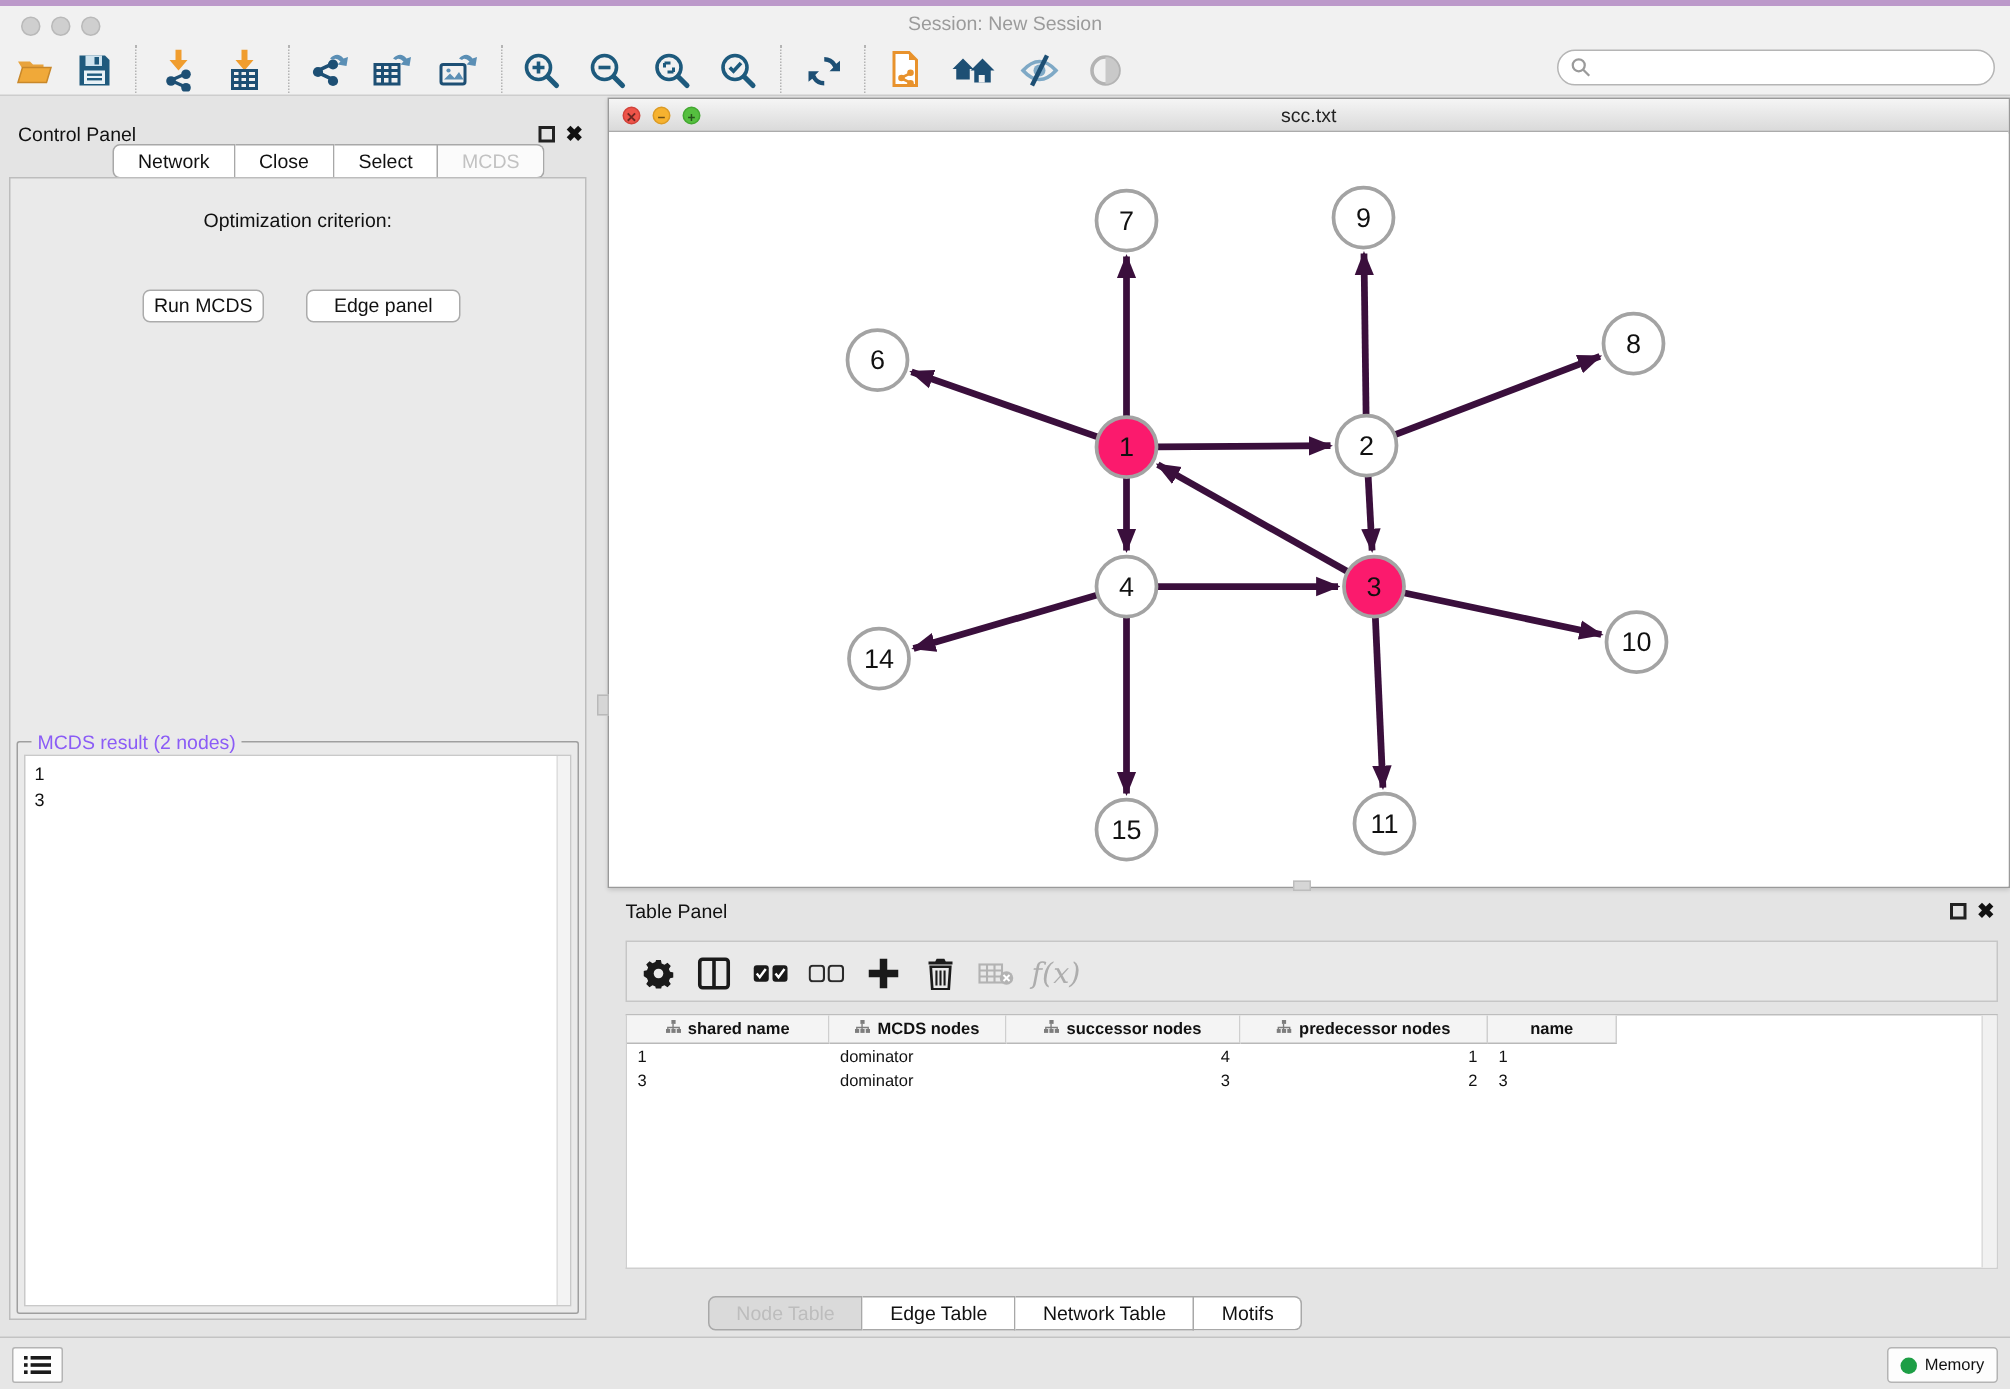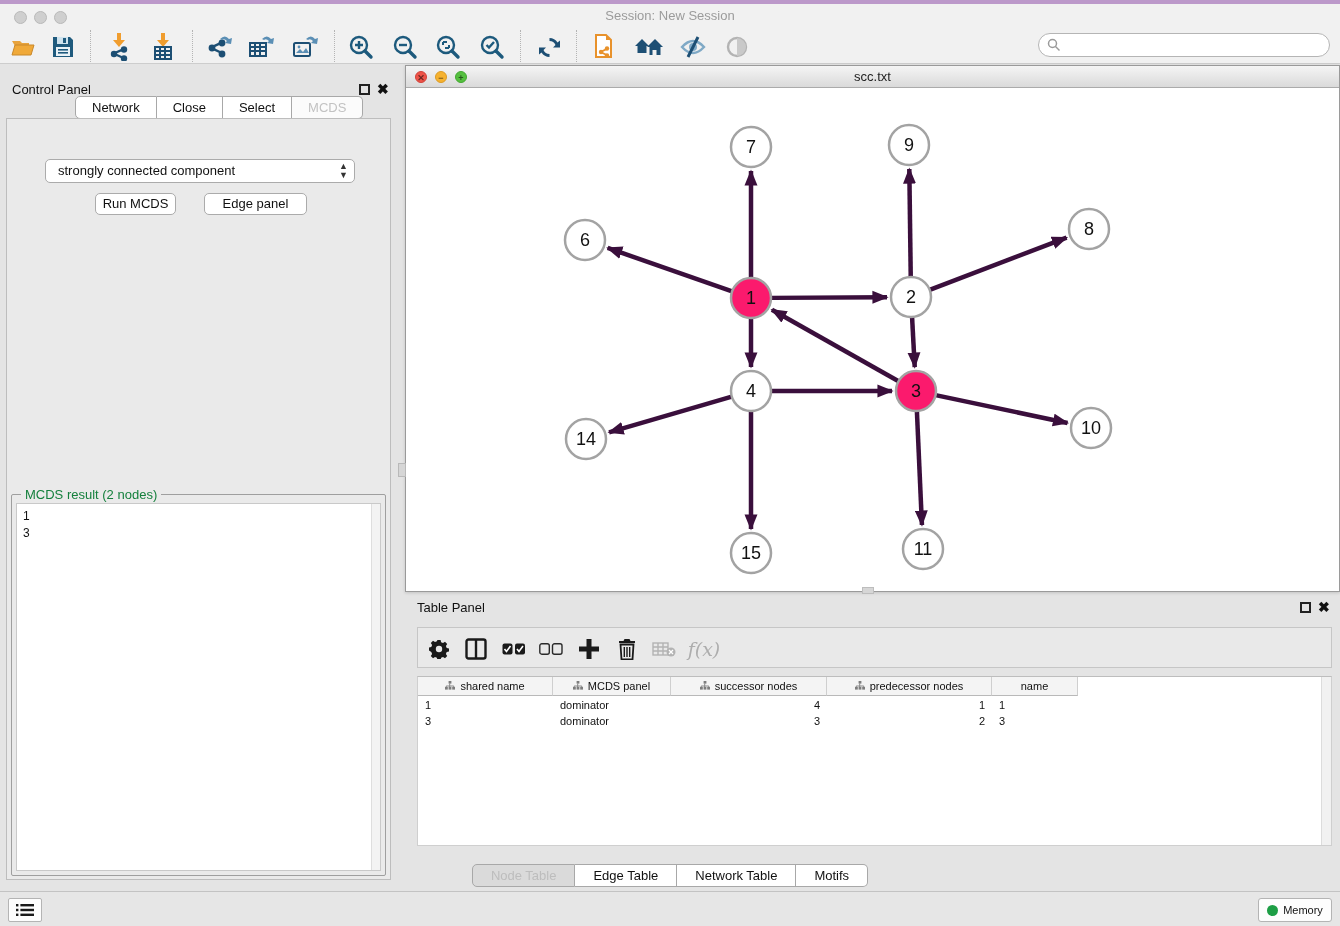--- a/index.html
+++ b/index.html
@@ -29,21 +29,21 @@
   .seg:last-child { border-radius:0 5px 5px 0; }
   .seg.selected-top { color:#c2c2c2; background:#fbfbfb; }
 
   .cp-body { position:absolute; left:6px; top:118px; width:385px; height:762px; background:#eaeaea; border:1px solid #bdbdbd; }
   .opt-label { position:absolute; left:0; top:20px; width:100%; text-align:center; font-size:13px; color:#111; }
   .opt-select { position:absolute; left:38px; top:40px; width:310px; height:24px; background:#fff; border:1px solid #ababab; border-radius:5px; font-size:13px; color:#111; line-height:22px; padding-left:12px; }
   .opt-select .chev { position:absolute; right:6px; top:2px; font-size:9px; color:#333; line-height:9px; text-align:center; }
   .cp-btn { position:absolute; top:74px; height:22px; background:#fff; border:1px solid #ababab; border-radius:5px; font-size:13px; color:#111; text-align:center; line-height:20px; }
 
   .result-group { position:absolute; left:4px; top:375px; width:375px; height:382px; border:1px solid #9f9f9f; border-radius:2px; }
-  .result-title { position:absolute; left:9px; top:-8px; background:#eaeaea; padding:0 4px; font-size:13px; color:#15803d; }
+  .result-title { position:absolute; left:9px; top:-8px; background:#eaeaea; padding:0 4px; font-size:13px; color:#8b5cf6; }
   .result-text { position:absolute; left:4px; top:8px; width:365px; height:368px; background:#fff; border:1px solid #c9c9c9; font-size:12px; color:#111; padding:4px 6px; white-space:pre; line-height:17px; }
   .result-scroll { position:absolute; right:5px; top:9px; width:9px; height:366px; background:#f3f3f3; border-left:1px solid #dedede; }
 
   
   .net-win { position:absolute; left:405px; top:65px; width:935px; height:527px; background:#fff; border:1px solid #9a9a9a; box-shadow:0 1px 3px rgba(0,0,0,.15); }
   .net-titlebar { position:absolute; left:0; top:0; width:100%; height:22px; background:linear-gradient(#f5f5f5,#dadada); border-bottom:1px solid #ababab; }
   .net-title { position:absolute; width:100%; text-align:center; font-size:13px; color:#222; line-height:22px; }
   .mac-dot { position:absolute; top:5px; width:12px; height:12px; border-radius:50%; font-size:9px; font-weight:bold; text-align:center; line-height:12px; color:rgba(0,0,0,.55); }
   .net-canvas { position:absolute; left:0; top:23px; width:933px; height:502px; background:#fff; }
   .grip-v { position:absolute; left:398px; top:463px; width:8px; height:14px; background:#d6d6d6; border:1px solid #b9b9b9; }
@@ -51,21 +51,21 @@
 
   
   .tp-header { position:absolute; left:405px; top:596px; width:935px; height:24px; }
   .tp-title { position:absolute; left:12px; top:4px; font-size:13px; color:#111; }
   .tp-toolbar { position:absolute; left:417px; top:627px; width:915px; height:41px; background:#e9e9e9; border:1px solid #c6c6c6; }
   .tpt-ico { position:absolute; top:6px; width:30px; height:30px; display:flex; align-items:center; justify-content:center; }
   .fx { font-family:"DejaVu Serif", serif; font-style:italic; font-size:19px; color:#adadad; }
 
   .tp-table { position:absolute; left:417px; top:676px; width:915px; height:170px; background:#fff; border:1px solid #cfcfcf; border-top:1px solid #bdbdbd; }
   .tbl-headrow { position:absolute; left:0; top:0; height:19px; display:flex; }
-  .th-cell { background:#f4f4f4; border-bottom:1px solid #b9b9b9; border-right:1px solid #cfcfcf; font-size:11px; color:#111; display:flex; align-items:center; justify-content:center; gap:5px; }
+  .th-cell { background:#f4f4f4; border-bottom:1px solid #b9b9b9; border-right:1px solid #cfcfcf; font-size:11px; color:#111; display:flex; align-items:center; justify-content:center; gap:5px;font-weight:bold; }
   .tbl-rows { position:absolute; left:0; top:20px; }
   .t-row { display:flex; height:16px; }
   .t-cell { font-size:11px; color:#111; padding:0 7px; line-height:16px; overflow:hidden; }
   .tbl-scroll { position:absolute; right:0; top:0; width:10px; height:168px; background:#f1f1f1; border-left:1px solid #dcdcdc; }
 
   .tp-tabs { position:absolute; left:0; top:864px; width:1340px; text-align:center; }
   .tp-tabs-inner { display:inline-flex; height:23px; }
   .seg2 { border:1px solid #a8a8a8; border-left:none; background:#fff; font-size:13px; color:#111; padding:0 18px; line-height:21px; }
   .seg2:first-child { border-left:1px solid #a8a8a8; border-radius:5px 0 0 5px; }
   .seg2:last-child { border-radius:0 5px 5px 0; }
@@ -247,24 +247,21 @@
 </div>
 
 <div class="cp-tabs">
   <span class="seg">Network</span>
   <span class="seg">Close</span>
   <span class="seg">Select</span>
   <span class="seg selected-top">MCDS</span>
 </div>
 
 <div class="cp-body">
-  <div class="opt-select">
-    <span>strongly connected component</span>
-    <span class="chev">▲<br>▼</span>
-  </div>
+  <div class="opt-label">Optimization criterion:</div>
   <div class="cp-btn" style="left:88px; width:81px">Run MCDS</div>
   <div class="cp-btn" style="left:197px; width:103px">Edge panel</div>
 
   <div class="result-group">
     <span class="result-title">MCDS result (2 nodes)</span>
     <div class="result-text">1
 3</div>
     <div class="result-scroll"></div>
   </div>
 </div>
@@ -425,21 +422,21 @@
       <div class="th-cell" style="width: 118px;">
         <span><svg width="10" height="9" viewBox="0 0 10 9">
             <g fill="#7d7d7d">
               <rect x="3.6" y="0" width="2.8" height="2.6"></rect>
               <rect x="0" y="6" width="2.8" height="2.6"></rect>
               <rect x="3.6" y="6" width="2.8" height="2.6"></rect>
               <rect x="7.2" y="6" width="2.8" height="2.6"></rect>
               <path d="M4.7 2.6 v1.6 M1.2 6 v-1 h7.6 v1 M4.7 4.2 v1.8" stroke="#7d7d7d" stroke-width="0.9" fill="none"></path>
             </g>
           </svg></span>
-        <span>MCDS panel</span>
+        <span>MCDS nodes</span>
       </div>
       <div class="th-cell" style="width: 156px;">
         <span><svg width="10" height="9" viewBox="0 0 10 9">
             <g fill="#7d7d7d">
               <rect x="3.6" y="0" width="2.8" height="2.6"></rect>
               <rect x="0" y="6" width="2.8" height="2.6"></rect>
               <rect x="3.6" y="6" width="2.8" height="2.6"></rect>
               <rect x="7.2" y="6" width="2.8" height="2.6"></rect>
               <path d="M4.7 2.6 v1.6 M1.2 6 v-1 h7.6 v1 M4.7 4.2 v1.8" stroke="#7d7d7d" stroke-width="0.9" fill="none"></path>
             </g>

